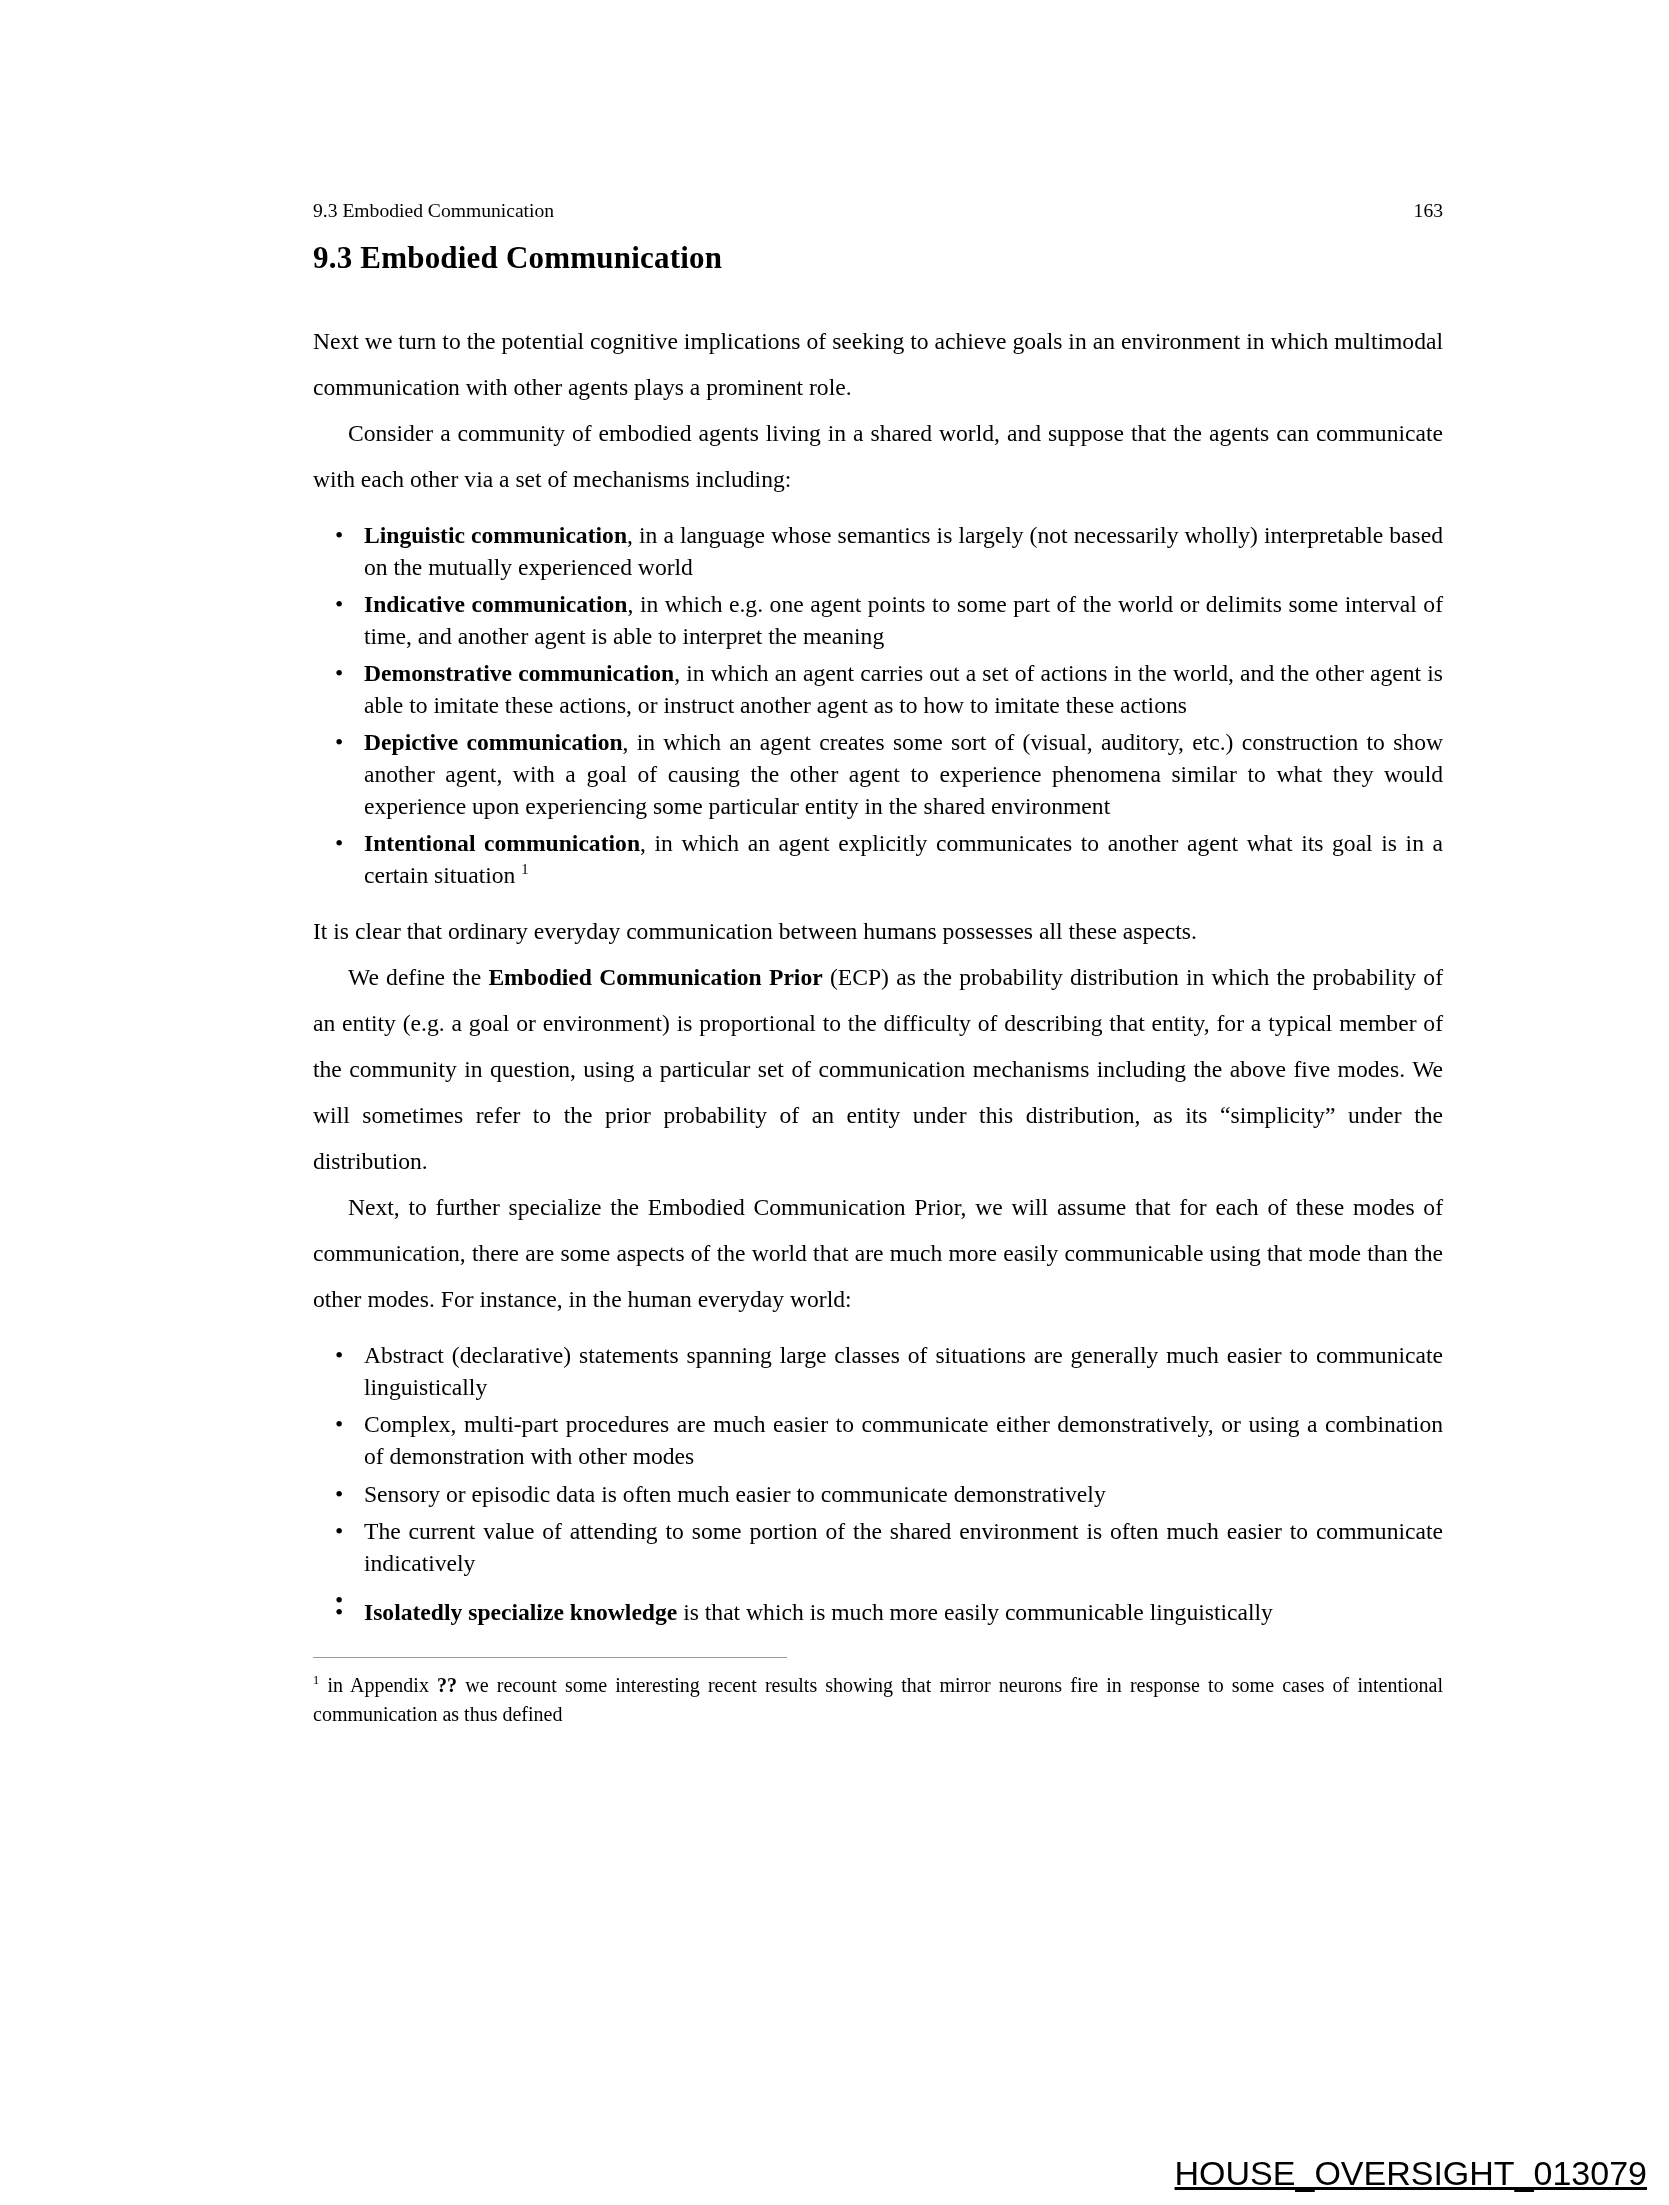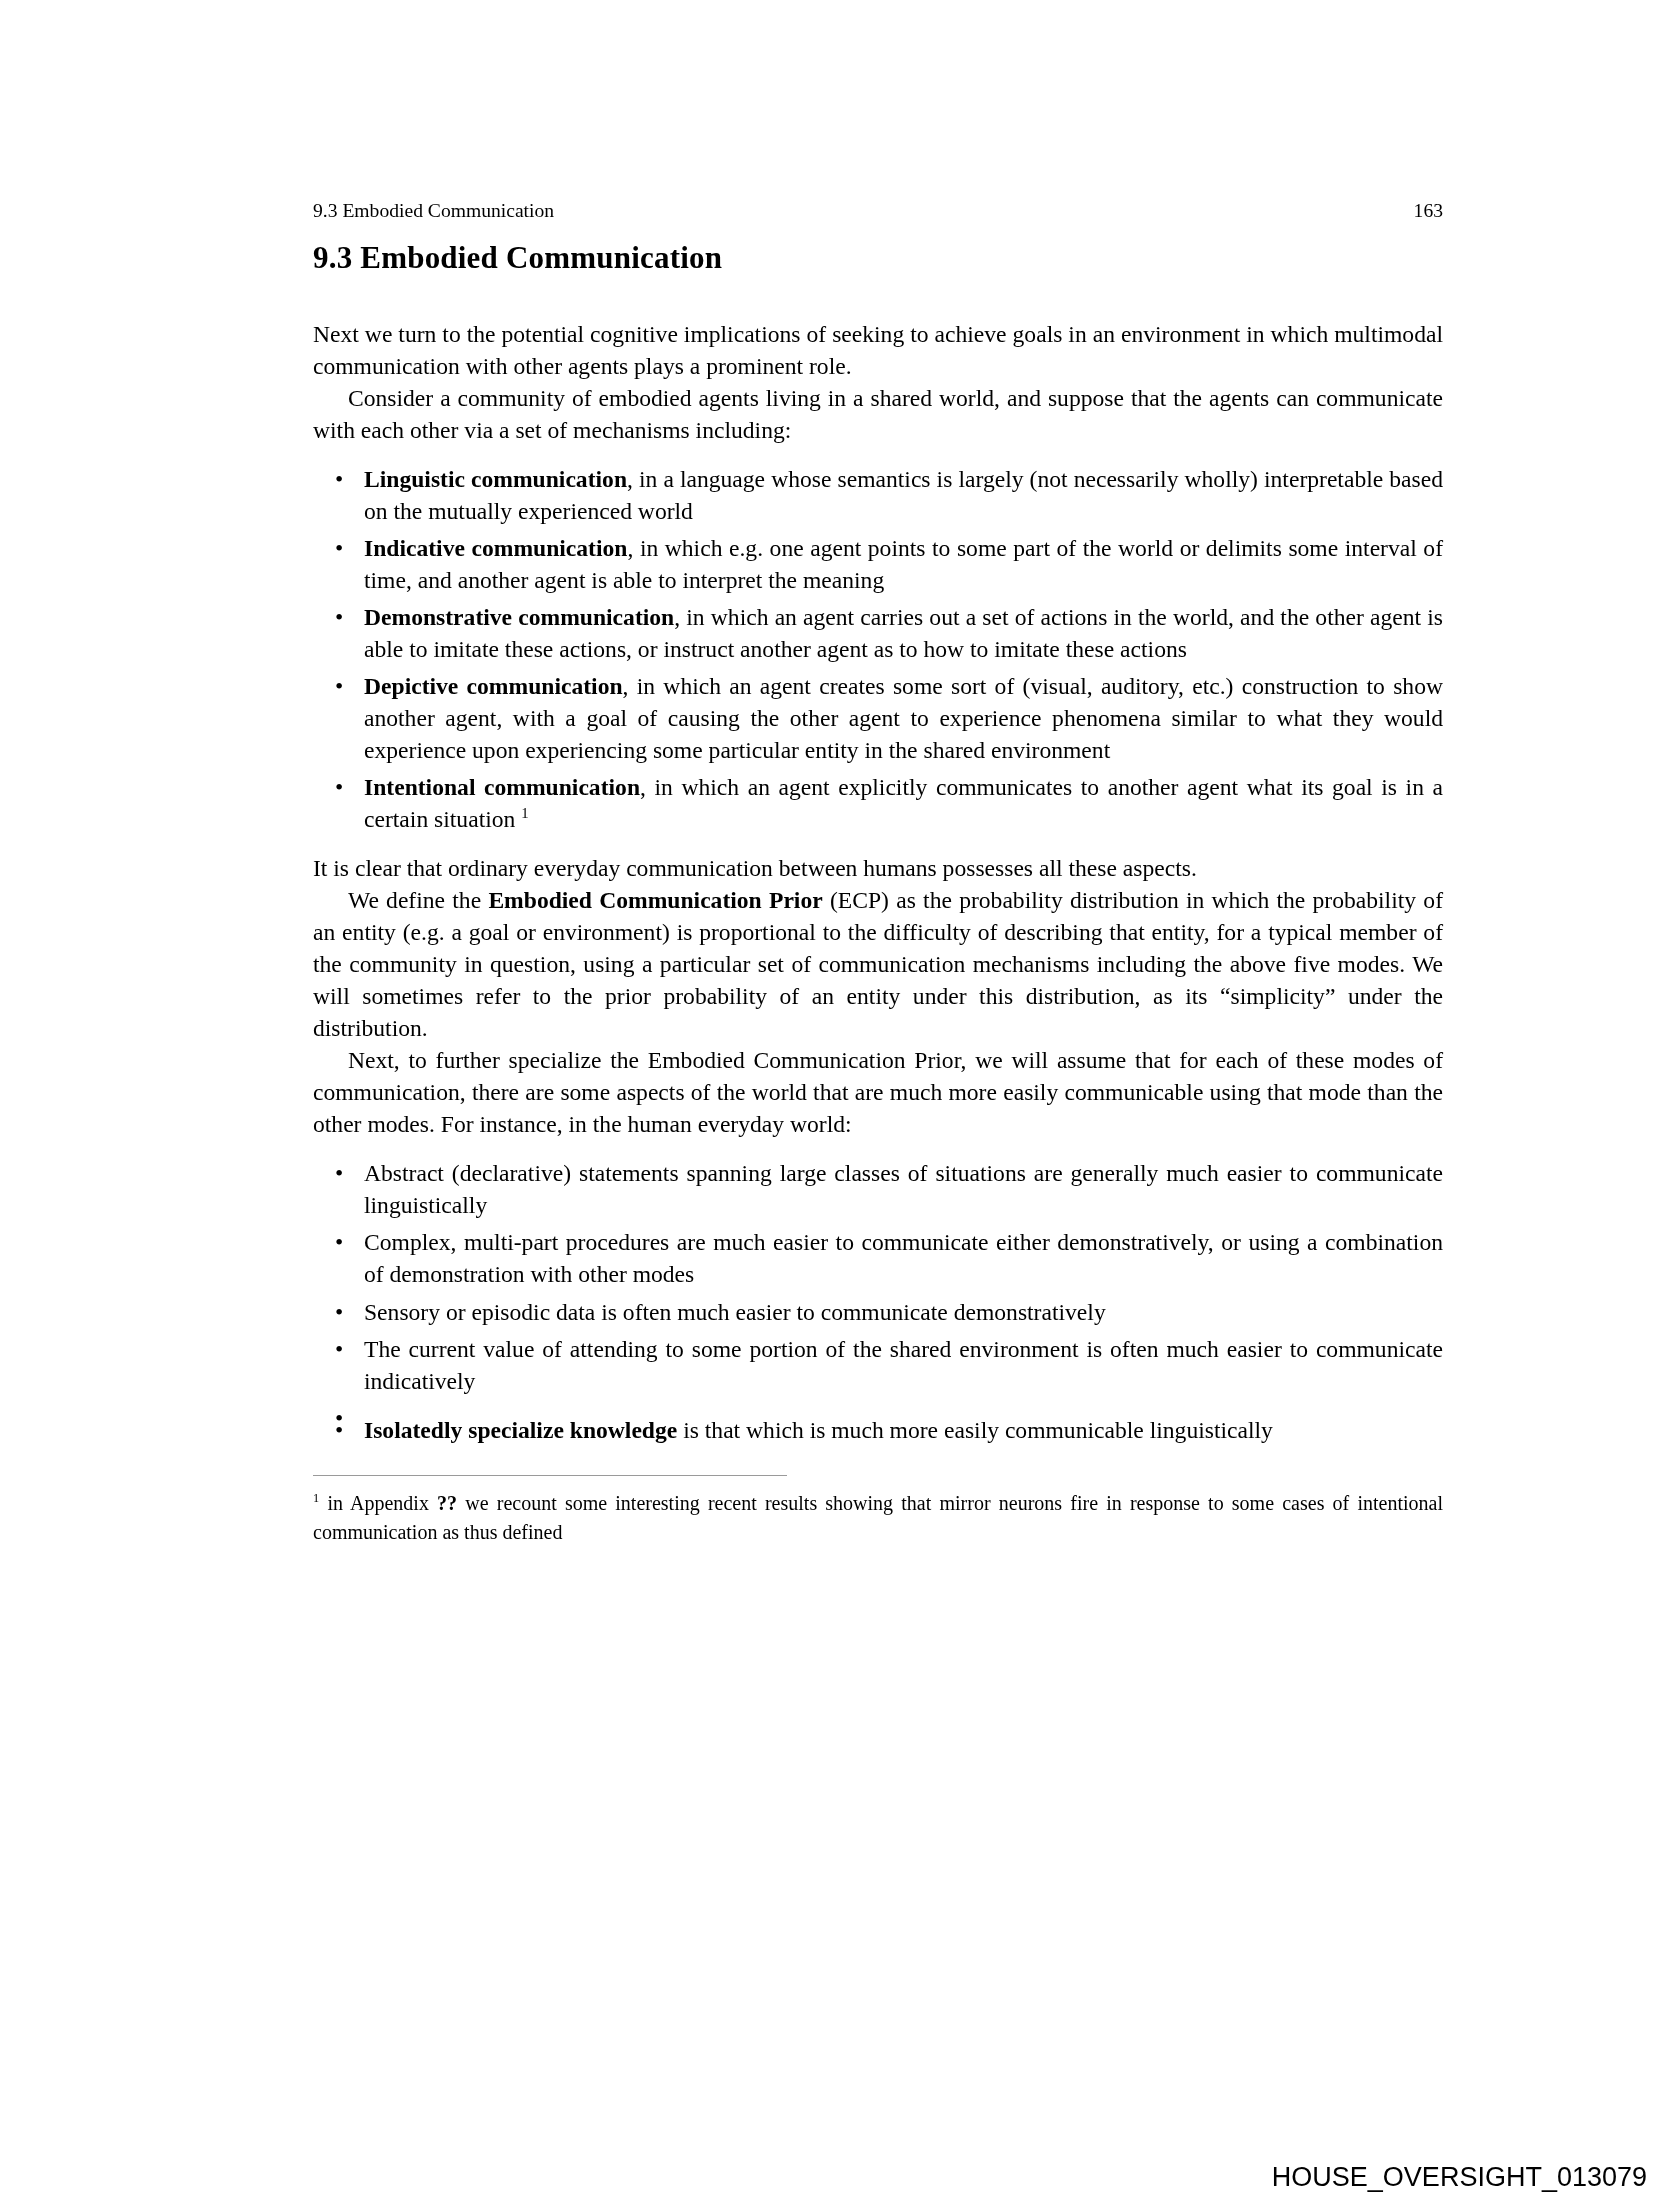--- a/index.html
+++ b/index.html
@@ -25,21 +25,21 @@
     margin-bottom: 17px;
   }
   .section-title {
     font-size: 31px;
     font-weight: bold;
     margin: 17px 0 42px 0;
     letter-spacing: 0.2px;
   }
   p {
     font-size: 23.6px;
-    line-height: 32px;
+    line-height: 46px;
     text-align: justify;
     margin: 0;
   }
   p.indent { text-indent: 35px; }
   ul.bullet-list {
     list-style: none;
     margin: 17px 0 17px 0;
     padding: 0;
   }
   ul.bullet-list > li {
@@ -72,23 +72,24 @@
   .footnote {
     font-size: 20px;
     line-height: 29.5px;
     text-align: justify;
   }
   .watermark {
     position: absolute;
     right: 22px;
     bottom: 11.8px;
     font-family: "Liberation Sans", sans-serif;
-    font-size: 27px;
+    font-size: 34px;
     color: #000000;
     white-space: nowrap;
+    text-decoration: underline;
   }
 </style>
 </head>
 <body>
 
 <div class="page-content">
 
   <div class="running-header">
     <span>9.3  Embodied Communication</span>
     <span>163</span>

